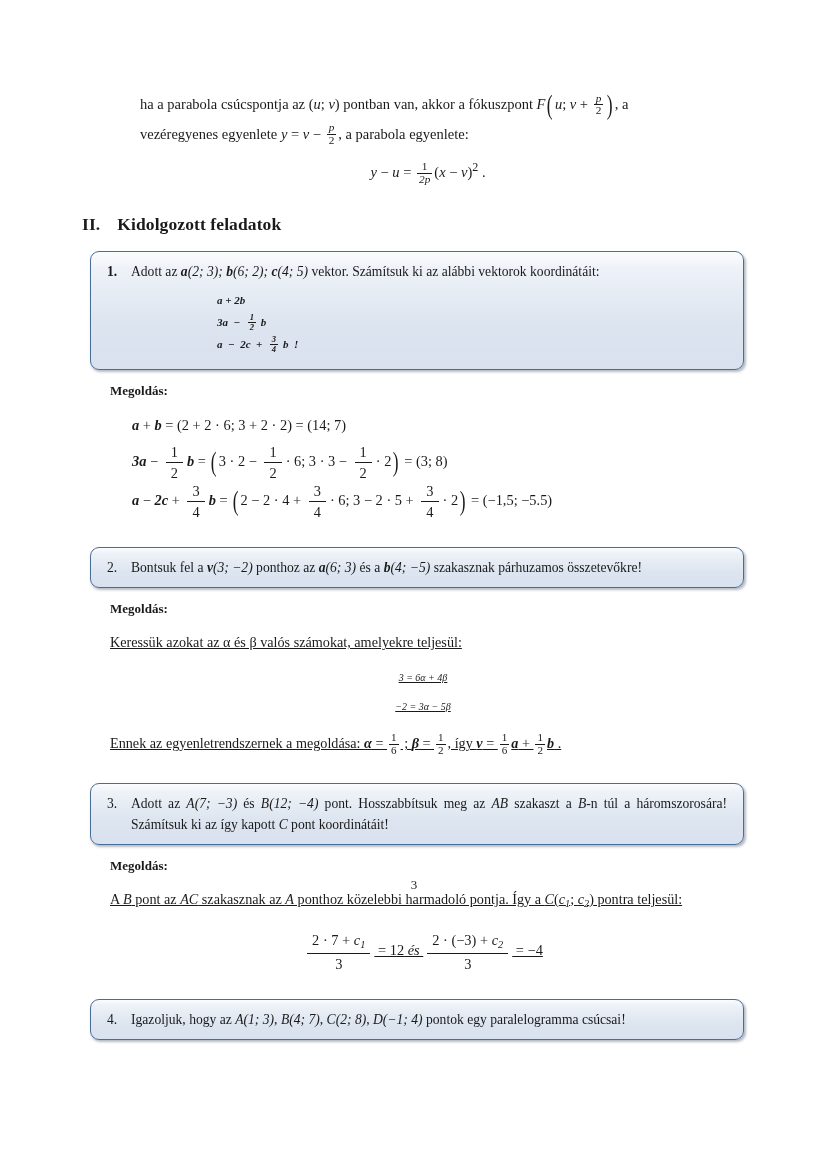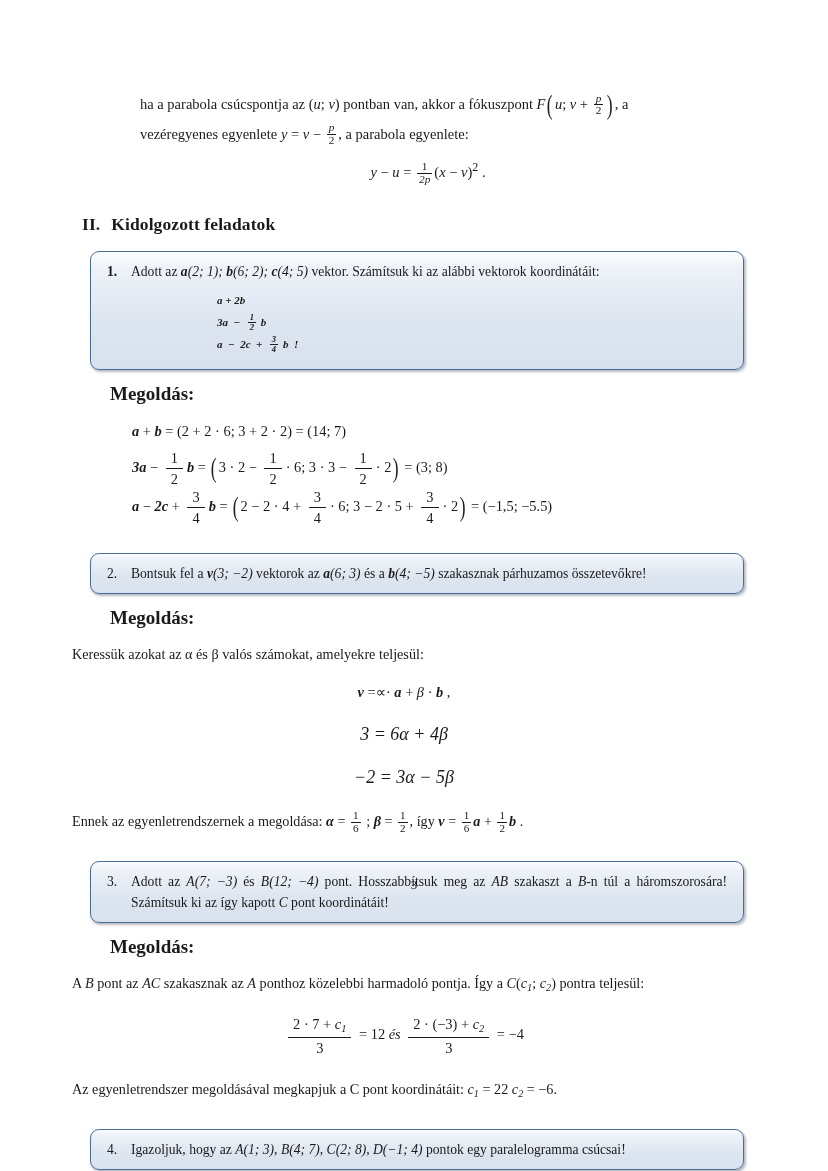--- a/index.html
+++ b/index.html
@@ -35,21 +35,21 @@
   }
 
   
   .section-head {
     margin-top: 26px;
     margin-left: 10px;
     font-size: 17.5px;
     font-weight: bold;
     letter-spacing: .1px;
   }
-  .section-head .num { margin-right: 11px; text-align: center; }
+  .section-head .num { margin-right: 17px; text-align: center; }
 
   
   .exbox {
     margin-top: 16px;
     margin-left: 18px;
     margin-right: 12px;
     border: 1.2px solid #4a6d96;
     border-radius: 9px;
     background: linear-gradient(to bottom, #fbfcfe 0%, #eef2f8 14%, #dde5f0 60%, #d8e1ee 100%);
     box-shadow: 1.5px 2px 2.5px rgba(90,105,125,.45);
@@ -76,44 +76,46 @@
     font-size: 11px;
     line-height: 2.0;
     font-weight: bold;
     font-style: italic;
   }
 
   
   .sol-label {
     margin-top: 13px;
     margin-left: 38px;
-    font-size: 19px;
+    font-size: 13px;
     font-weight: bold;
   }
   .sol-body {
+    margin-left: 38px;
     margin-right: 20px;
     font-size: 14.2px;
     line-height: 1.75;
+    text-decoration: underline;
   }
   .sol-lines {
     margin-top: 9px;
     margin-left: 60px;
     font-size: 14.4px;
     line-height: 2.45;
   }
   .para { margin-top: 13px; }
   .centerline {
     text-align: center;
     margin-top: 13px;
     font-size: 14.4px;
   }
   .eqline {
     text-align: center;
     margin-top: 14px;
-    font-size: 18px;
+    font-size: 10px;
   }
   .eqline + .eqline { margin-top: 11px; }
 
   
   .v { font-style: italic; font-weight: bold; }
   .it { font-style: italic; }
   .sub { font-size: .72em; vertical-align: -0.28em; font-style: italic; }
 
   .frac {
     display: inline-block;
@@ -177,21 +179,21 @@
   </div>
 
   <div class="section-head">
     <span class="num">II.</span><span>Kidolgozott feladatok</span>
   </div>
 
   <div class="exbox tall">
     <div class="ex-row">
       <div class="ex-num bold">1.</div>
       <div class="ex-body">
-        <span>Adott az </span><span class="v">a</span><span class="it">(2; 1); </span><span class="v">b</span><span class="it">(6; 2); </span><span class="v">c</span><span class="it">(4; 5)</span><span> vektor. Számítsuk ki az alábbi vektorok koordinátáit:</span>
+        <span>Adott az </span><span class="v">a</span><span class="it">(2; 3); </span><span class="v">b</span><span class="it">(6; 2); </span><span class="v">c</span><span class="it">(4; 5)</span><span> vektor. Számítsuk ki az alábbi vektorok koordinátáit:</span>
       </div>
     </div>
     <div class="ex-list">
       <div>a + 2b</div>
       <div>3a &nbsp;−&nbsp; <span class="frac"><span class="nu">1</span><span class="de">2</span></span> b</div>
       <div>a &nbsp;−&nbsp; 2c &nbsp;+&nbsp; <span class="frac"><span class="nu">3</span><span class="de">4</span></span> b &nbsp;!</div>
     </div>
   </div>
 
   <div class="sol-label">Megoldás:</div>
@@ -204,31 +206,28 @@
     </div>
     <div>
       <span class="v">a</span><span> − </span><span class="v">2c</span><span> + </span><span class="bigfrac"><span class="nu">3</span><span class="de">4</span></span><span class="v">b</span><span> = </span><span class="paren">(</span><span>2 − 2 · 4 + </span><span class="bigfrac"><span class="nu">3</span><span class="de">4</span></span><span>· 6; 3 − 2 · 5 + </span><span class="bigfrac"><span class="nu">3</span><span class="de">4</span></span><span>· 2</span><span class="paren">)</span><span> = (−1,5; −5.5)</span>
     </div>
   </div>
 
   <div class="exbox" style="margin-top:26px;">
     <div class="ex-row">
       <div class="ex-num">2.</div>
       <div class="ex-body">
-        <span>Bontsuk fel a </span><span class="v">v</span><span class="it">(3; −2)</span><span> vektorok az </span><span class="v">a</span><span class="it">(6; 3)</span><span> és a </span><span class="v">b</span><span class="it">(4; −5)</span><span> szakasznak párhuzamos összetevőkre!</span>
+        <span>Bontsuk fel a </span><span class="v">v</span><span class="it">(3; −2)</span><span> ponthoz az </span><span class="v">a</span><span class="it">(6; 3)</span><span> és a </span><span class="v">b</span><span class="it">(4; −5)</span><span> szakasznak párhuzamos összetevőkre!</span>
       </div>
     </div>
   </div>
 
   <div class="sol-label">Megoldás:</div>
   <div class="sol-body">
     <div class="para">Keressük azokat az α és β valós számokat, amelyekre teljesül:</div>
-    <div class="centerline">
-      <span class="v">v</span><span> =</span><span>∝</span><span>· </span><span class="v">a</span><span> + </span><span class="it">β</span><span> · </span><span class="v">b</span><span> ,</span>
-    </div>
     <div class="eqline">
       <span class="it">3 = 6α + 4β</span>
     </div>
     <div class="eqline">
       <span class="it">−2 = 3α − 5β</span>
     </div>
     <div class="para" style="margin-top:16px;">
       <span>Ennek az egyenletrendszernek a megoldása:  </span><span class="v">α</span><span> = </span><span class="frac"><span class="nu">1</span><span class="de">6</span></span><span> ; </span><span class="v">β</span><span> = </span><span class="frac"><span class="nu">1</span><span class="de">2</span></span><span>, így    </span><span class="v">v</span><span> = </span><span class="frac"><span class="nu">1</span><span class="de">6</span></span><span class="v">a</span><span> + </span><span class="frac"><span class="nu">1</span><span class="de">2</span></span><span class="v">b</span><span> .</span>
     </div>
   </div>
@@ -243,23 +242,20 @@
   </div>
 
   <div class="sol-label">Megoldás:</div>
   <div class="sol-body">
     <div class="para just" style="text-align:justify;">
       <span>A </span><span class="it">B</span><span> pont az </span><span class="it">AC</span><span> szakasznak az </span><span class="it">A</span><span> ponthoz közelebbi harmadoló pontja. Így a </span><span class="it">C</span><span>(</span><span class="it">c</span><span class="sub">1</span><span>; </span><span class="it">c</span><span class="sub">2</span><span>)</span><span> pontra teljesül:</span>
     </div>
     <div class="centerline" style="margin-top:18px;">
       <span class="bigfrac"><span class="nu"><span>2 · 7 + </span><span class="it">c</span><span class="sub">1</span></span><span class="de">3</span></span><span> = 12</span><span class="it">   és </span><span class="bigfrac"><span class="nu"><span>2 · (−3) + </span><span class="it">c</span><span class="sub">2</span></span><span class="de">3</span></span><span> = −4</span>
     </div>
-    <div class="para" style="margin-top:20px;">
-      <span>Az egyenletrendszer megoldásával megkapjuk a C pont koordinátáit:   </span><span class="it">c</span><span class="sub">1</span><span> = 22</span><span>   </span><span class="it">c</span><span class="sub">2</span><span> = −6.</span>
-    </div>
   </div>
 
   <div class="exbox" style="margin-top:26px;">
     <div class="ex-row">
       <div class="ex-num">4.</div>
       <div class="ex-body">
         <span>Igazoljuk, hogy az </span><span class="it">A</span><span class="it">(1; 3)</span><span>, </span><span class="it">B</span><span class="it">(4; 7)</span><span>, </span><span class="it">C</span><span class="it">(2; 8)</span><span>, </span><span class="it">D</span><span class="it">(−1; 4)</span><span> pontok egy paralelogramma csúcsai!</span>
       </div>
     </div>
   </div>

